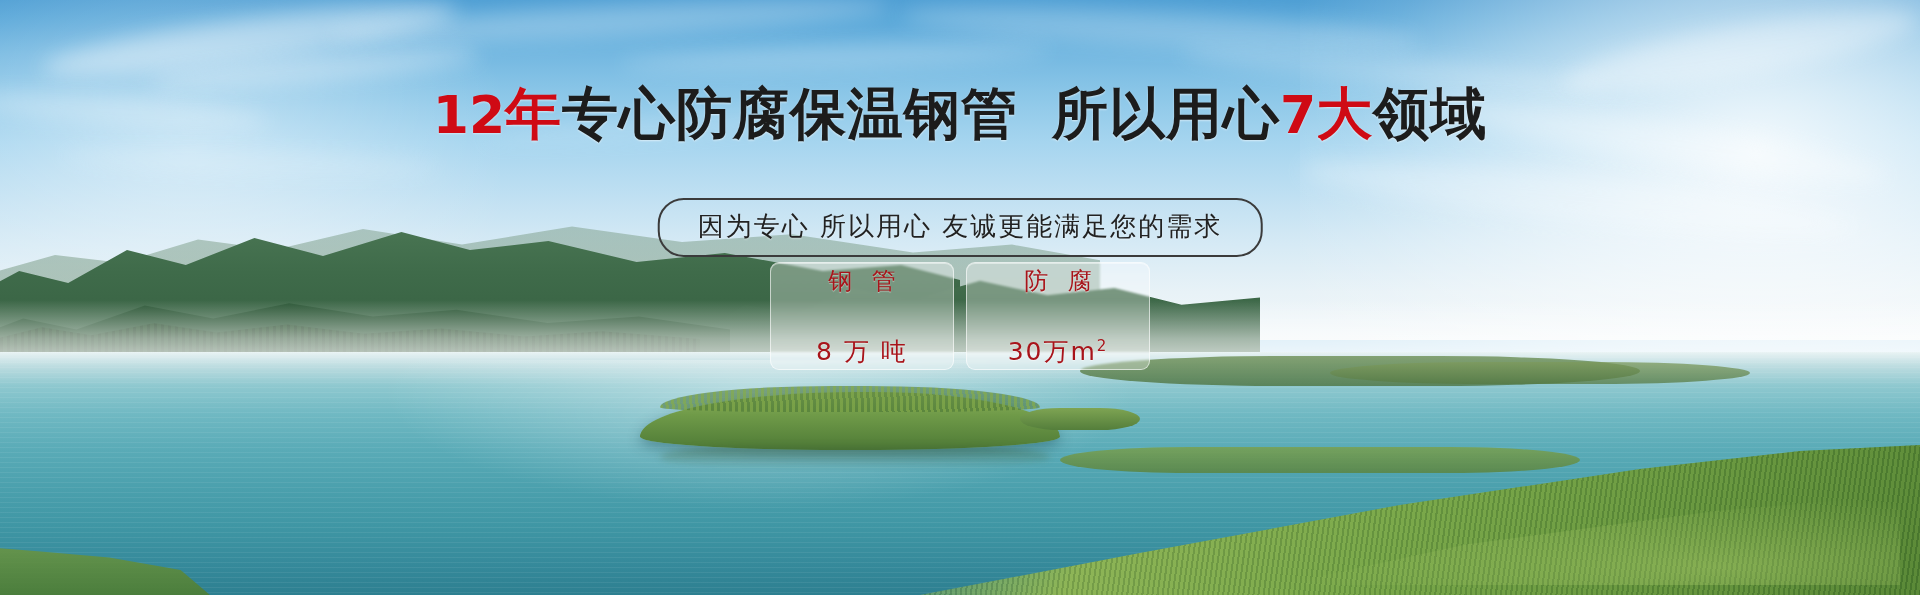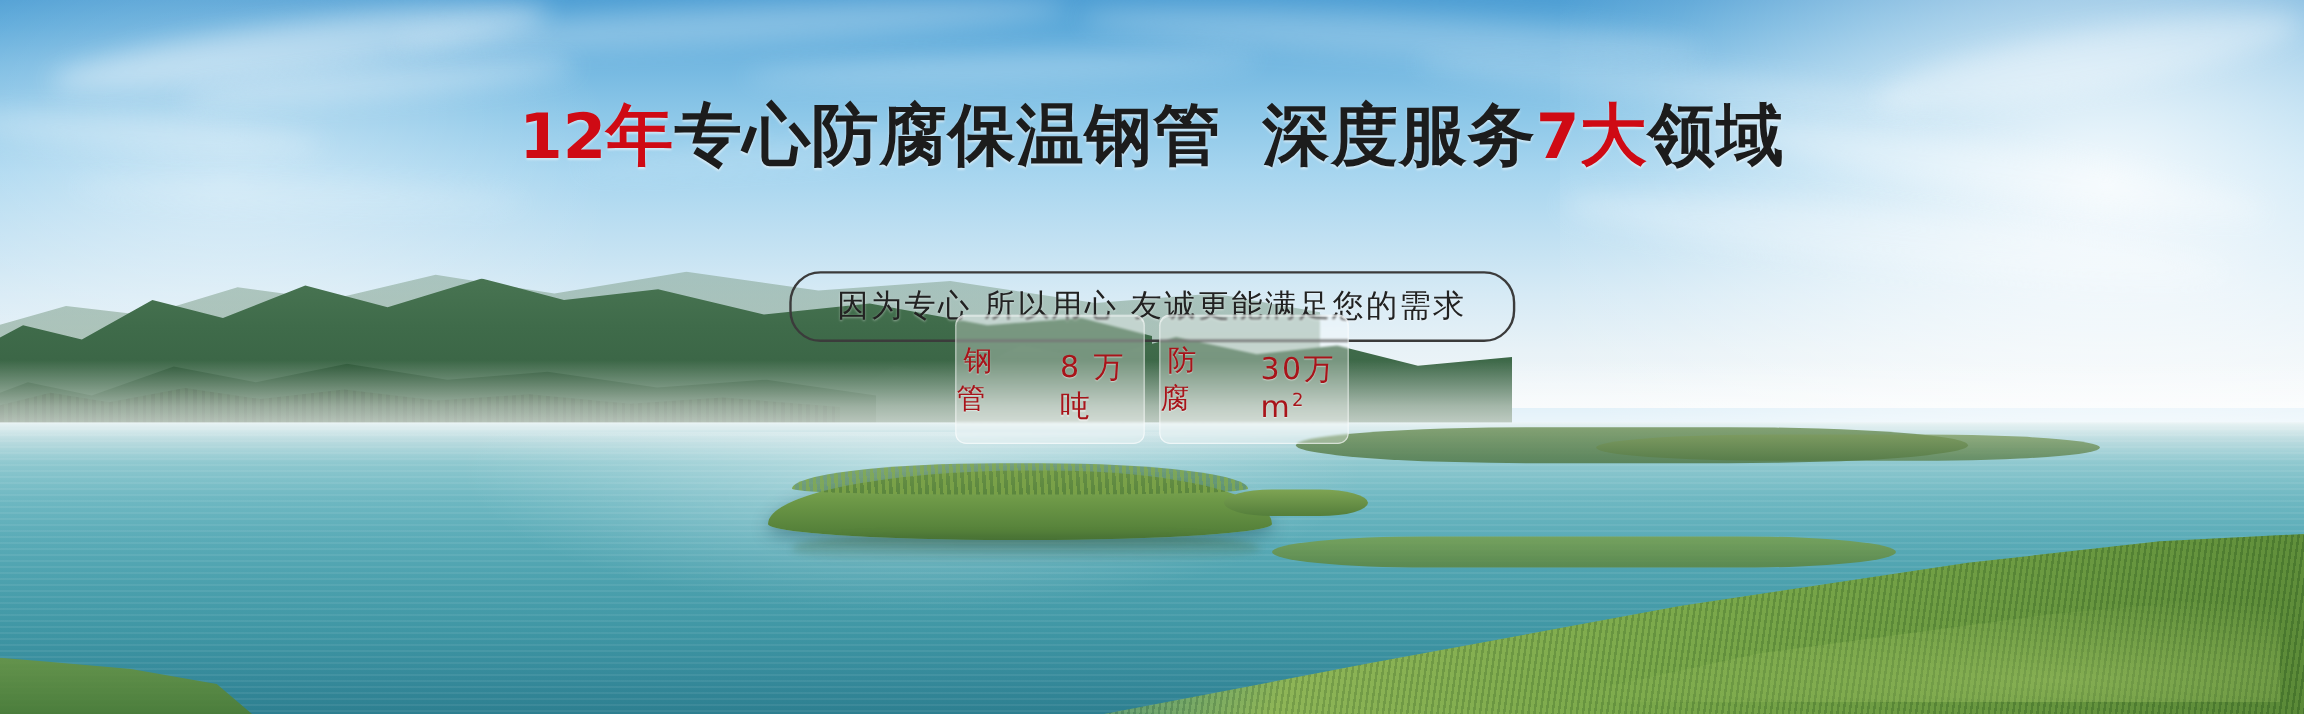--- a/index.html
+++ b/index.html
@@ -225,37 +225,37 @@
     border:2px solid #3b3b3b;
     border-radius:26px;
     font-family:"DejaVu Sans","Liberation Sans",sans-serif;
     font-size:26px;
     font-weight:normal;
     color:#222222;
     letter-spacing:2px;
     white-space:nowrap;
     background:transparent;
     text-shadow:0 1px 2px rgba(255,255,255,.45);
-    margin-top:28px;
   }
 
   
   .cards {
     position:absolute; left:50%; top:262px;
     transform:translateX(-50%);
     display:flex;
     gap:12px;
   }
   .card {
-    width:158px; height:108px;
+    width:184px; height:108px;
     border-radius:9px;
     background:rgba(255,255,255,.30);
     border:1px solid rgba(255,255,255,.60);
     backdrop-filter:blur(1px);
     display:flex;
+    flex-direction:column;
     align-items:center;
     justify-content:center;
     gap:26px;
     box-shadow:inset 0 1px 0 rgba(255,255,255,.45);
   }
   .card-label {
     font-family:"DejaVu Sans","Liberation Sans",sans-serif;
     font-size:24px;
     color:#a8141a;
     letter-spacing:6px;
@@ -315,21 +315,21 @@
   <div class="islet-small"></div>
 
   <div class="grass-main"></div>
   <div class="grass-blades"></div>
   <div class="grass-hi"></div>
   <div class="grass-left"></div>
 
   <div class="content">
 
     <div class="headline">
-      <span class="num">12</span><span class="red">年</span><span>专心防腐保温钢管</span><span class="gap"></span><span>深度服务</span><span class="num">7</span><span class="red">大</span><span>领域</span>
+      <span class="num">12</span><span class="red">年</span><span>专心防腐保温钢管</span><span class="gap"></span><span>所以用心</span><span class="num">7</span><span class="red">大</span><span>领域</span>
     </div>
 
     <div class="subpill">因为专心 所以用心  友诚更能满足您的需求</div>
 
     <div class="cards">
 
       <div class="card">
         <div class="card-label">钢 管</div>
         <div class="card-value"><span>8 万 吨</span></div>
       </div>

